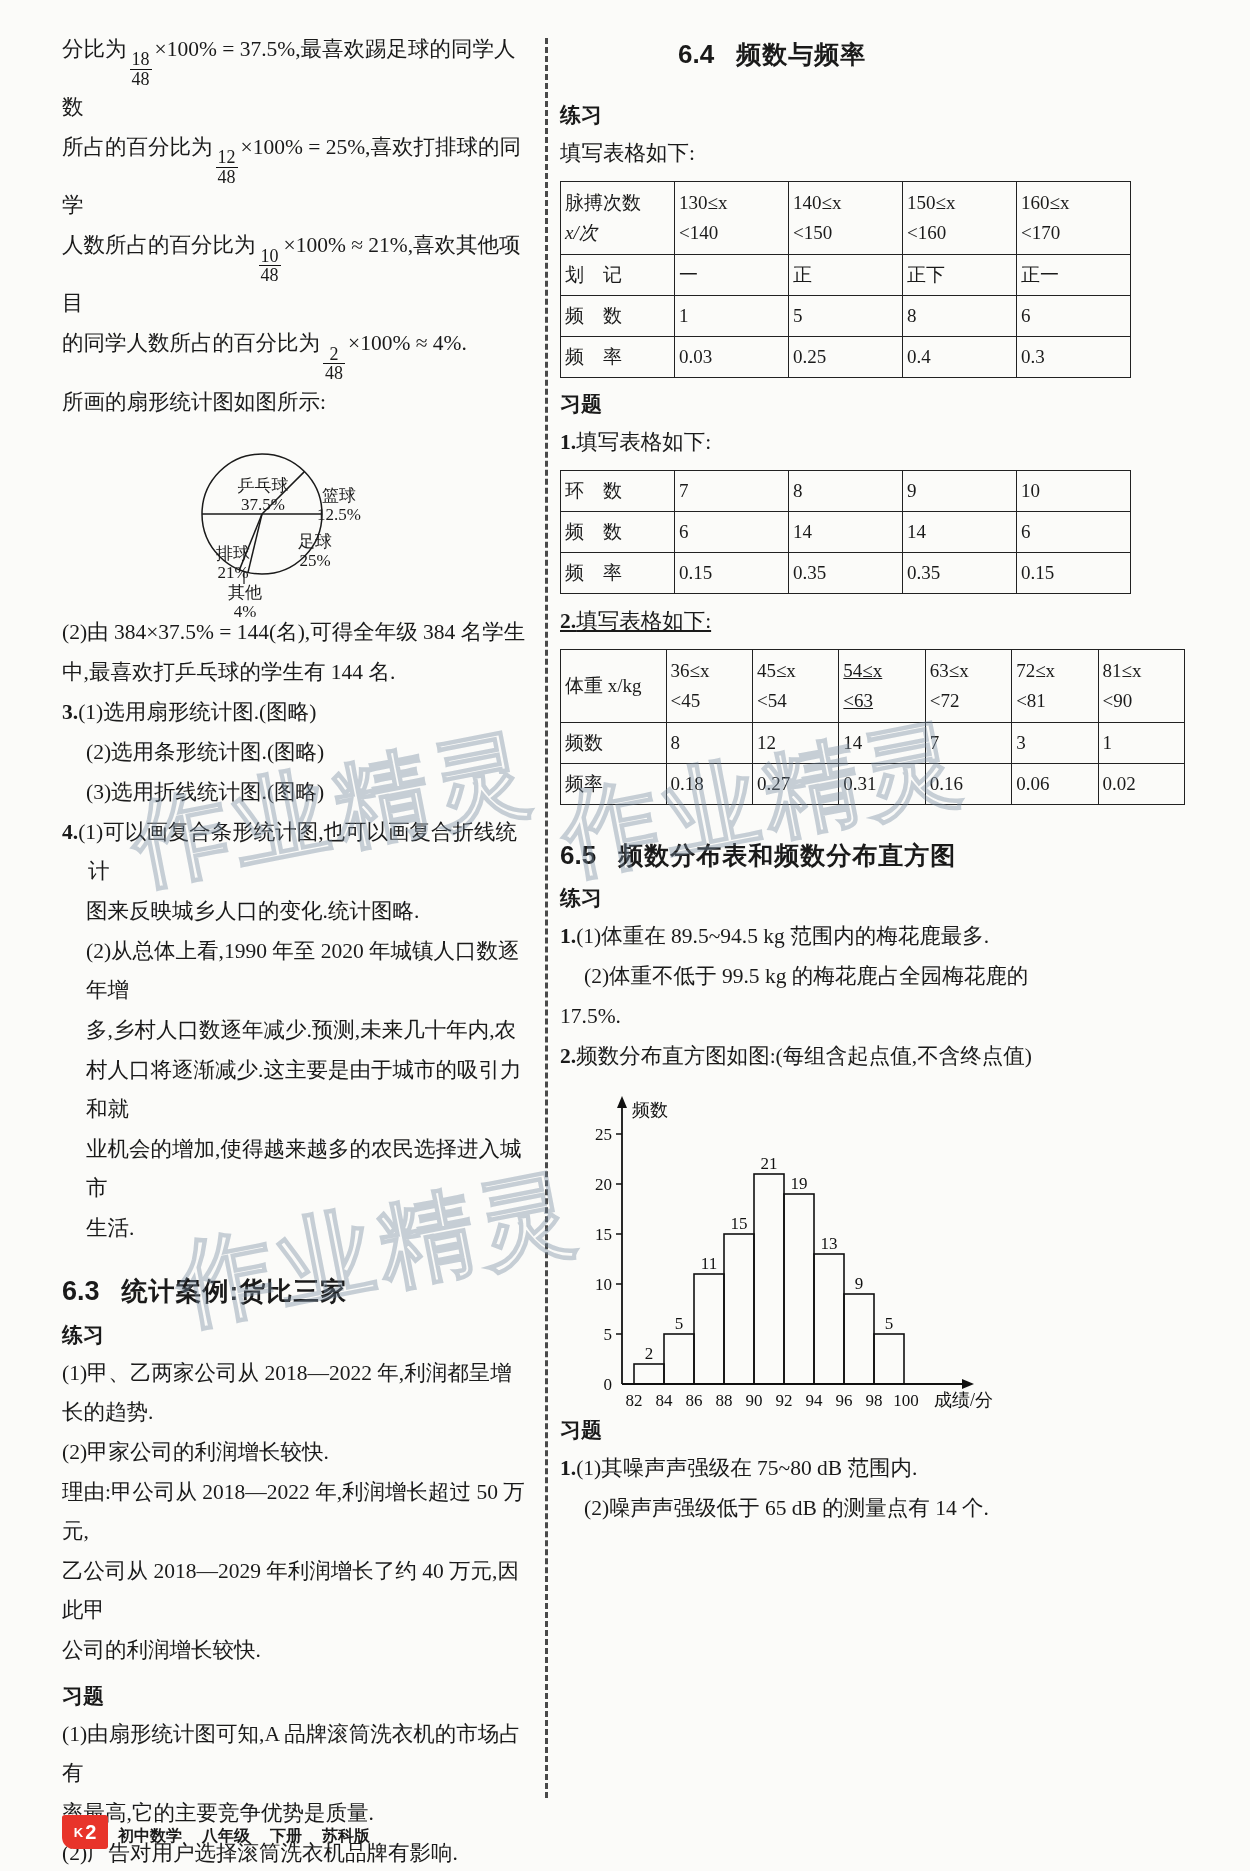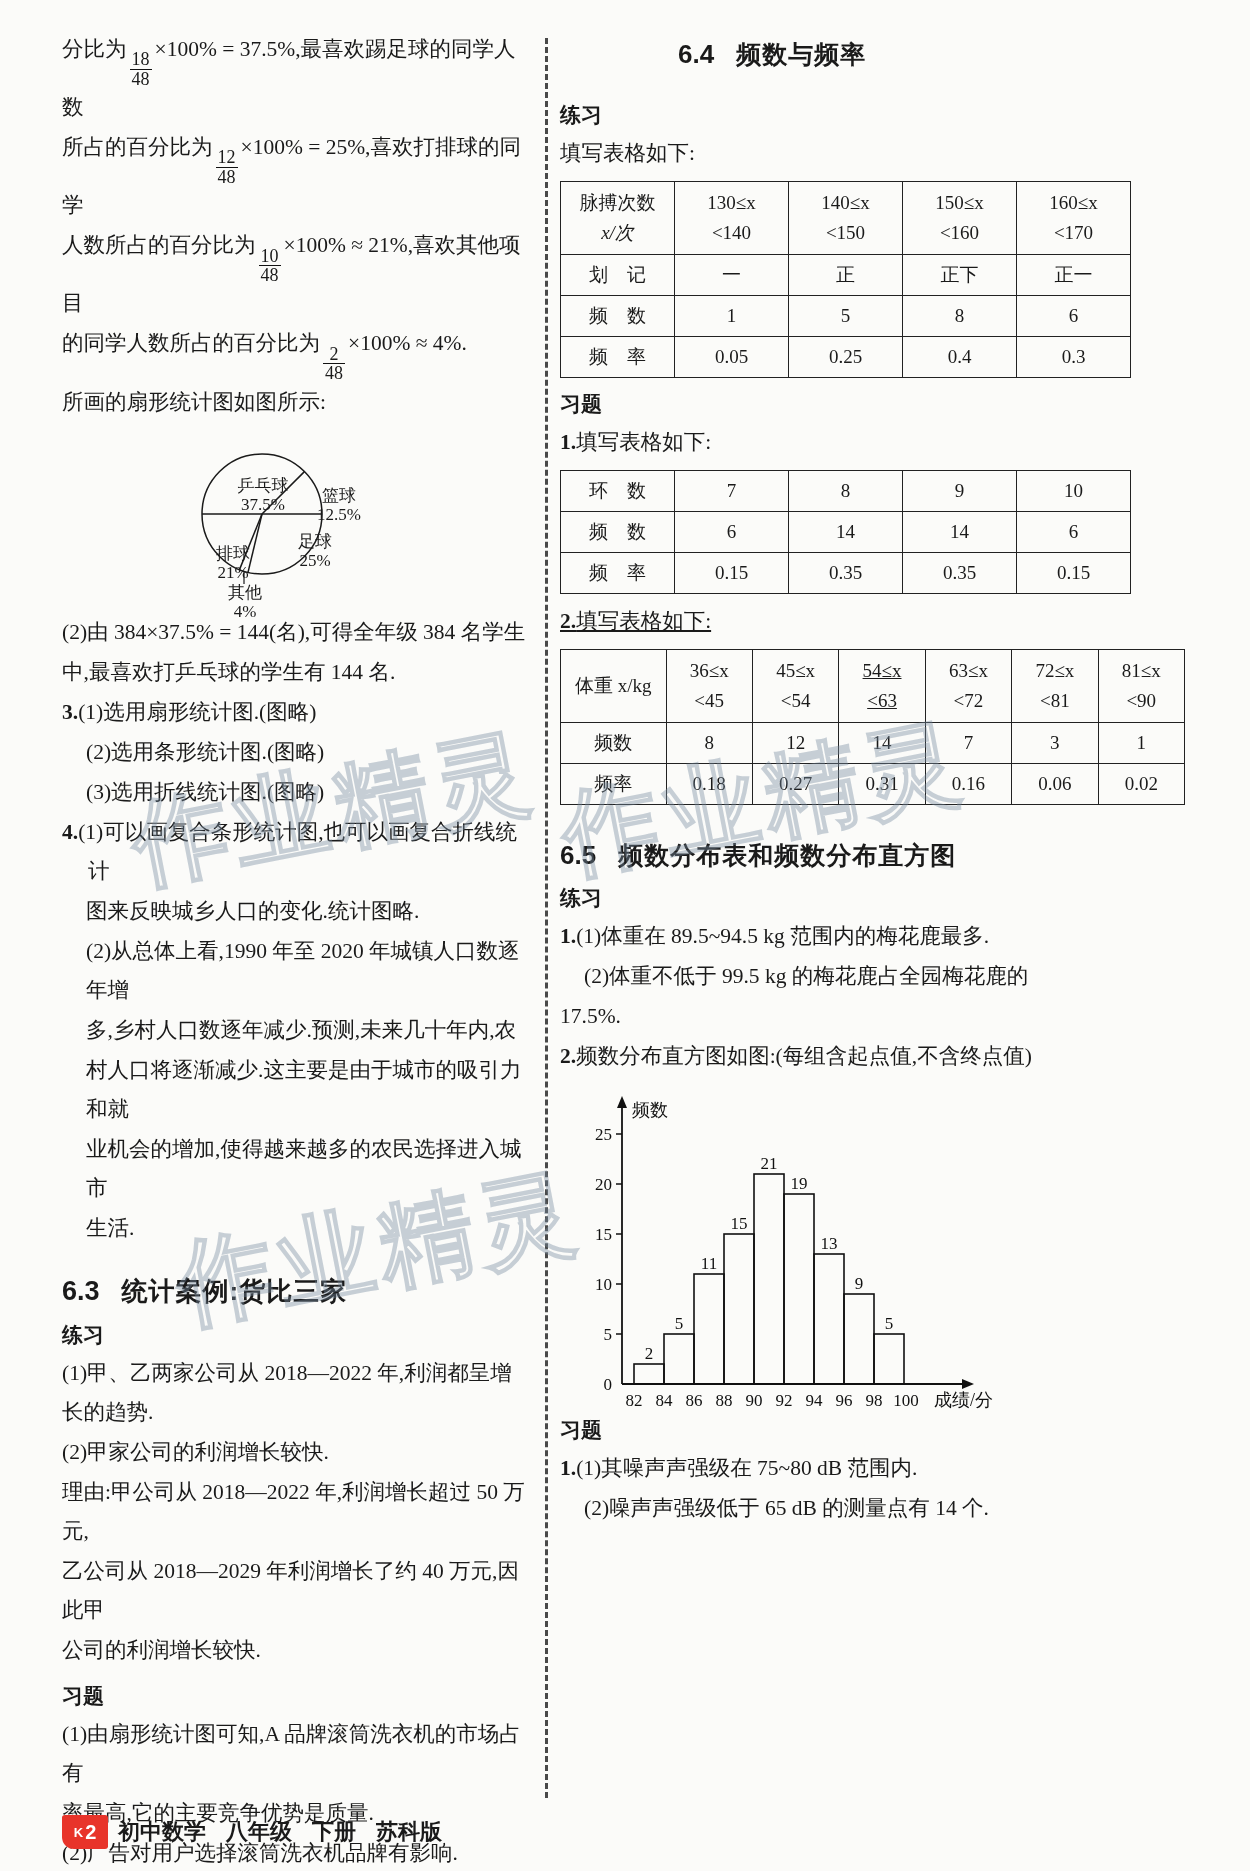--- a/index.html
+++ b/index.html
@@ -65,21 +65,21 @@
 
   .subhead{
     font-family:"Liberation Sans","DejaVu Sans",sans-serif;
     font-weight:700;font-size:21px;margin:12px 0 5px 0;
   }
 
   
   table.k{border-collapse:collapse;margin:8px 0 6px 0;background:transparent;}
   table.k td{
     border:1.3px solid #222;
-    text-align:center;vertical-align:middle;
+    text-align:left;vertical-align:middle;
     font-size:19px;padding:7px 4px;height:20px;
     font-family:"Liberation Serif","DejaVu Serif",serif;
     margin-left:37px;
   }
   table.k td.two{line-height:30px;padding:6px 4px;}
 
   
   .pie-wrap{position:relative;height:185px;margin:4px 0 2px 0;text-decoration:underline;}
   .pie-lbl{
     position:absolute;text-align:center;font-size:17px;line-height:19px;
@@ -94,21 +94,21 @@
   .pgbadge{
     width:46px;height:34px;background:#e8342a;color:#fff;
     display:flex;align-items:center;justify-content:center;gap:2px;
     font-family:"Liberation Sans","DejaVu Sans",sans-serif;
     font-weight:700;border-radius:3px 3px 3px 12px;
   }
   .pgbadge .k{font-size:13px;}
   .pgbadge .n{font-size:20px;}
   .foot-txt{
     font-family:"Liberation Sans","DejaVu Sans",sans-serif;
-    font-weight:700;font-size:22px;display:flex;gap:20px;align-items:baseline;
+    font-weight:700;font-size:16px;display:flex;gap:20px;align-items:baseline;
     padding-bottom:2px;
   }
 </style>
 </head>
 <body>
 
 <div class="page">
 
   <div class="watermark">
     <div class="wm-txt wm1">作业精灵</div>
@@ -266,21 +266,21 @@
       </tr>
       <tr>
         <td>频　数</td>
         <td>1</td>
         <td>5</td>
         <td>8</td>
         <td>6</td>
       </tr>
       <tr>
         <td>频　率</td>
-        <td>0.05</td>
+        <td>0.03</td>
         <td>0.25</td>
         <td>0.4</td>
         <td>0.3</td>
       </tr>
     </tbody>
       </table>
 
     <div class="subhead" style="margin-top:12px;">习题</div>
     <div class="p"><span class="bold">1.</span><span>填写表格如下:</span></div>
 

